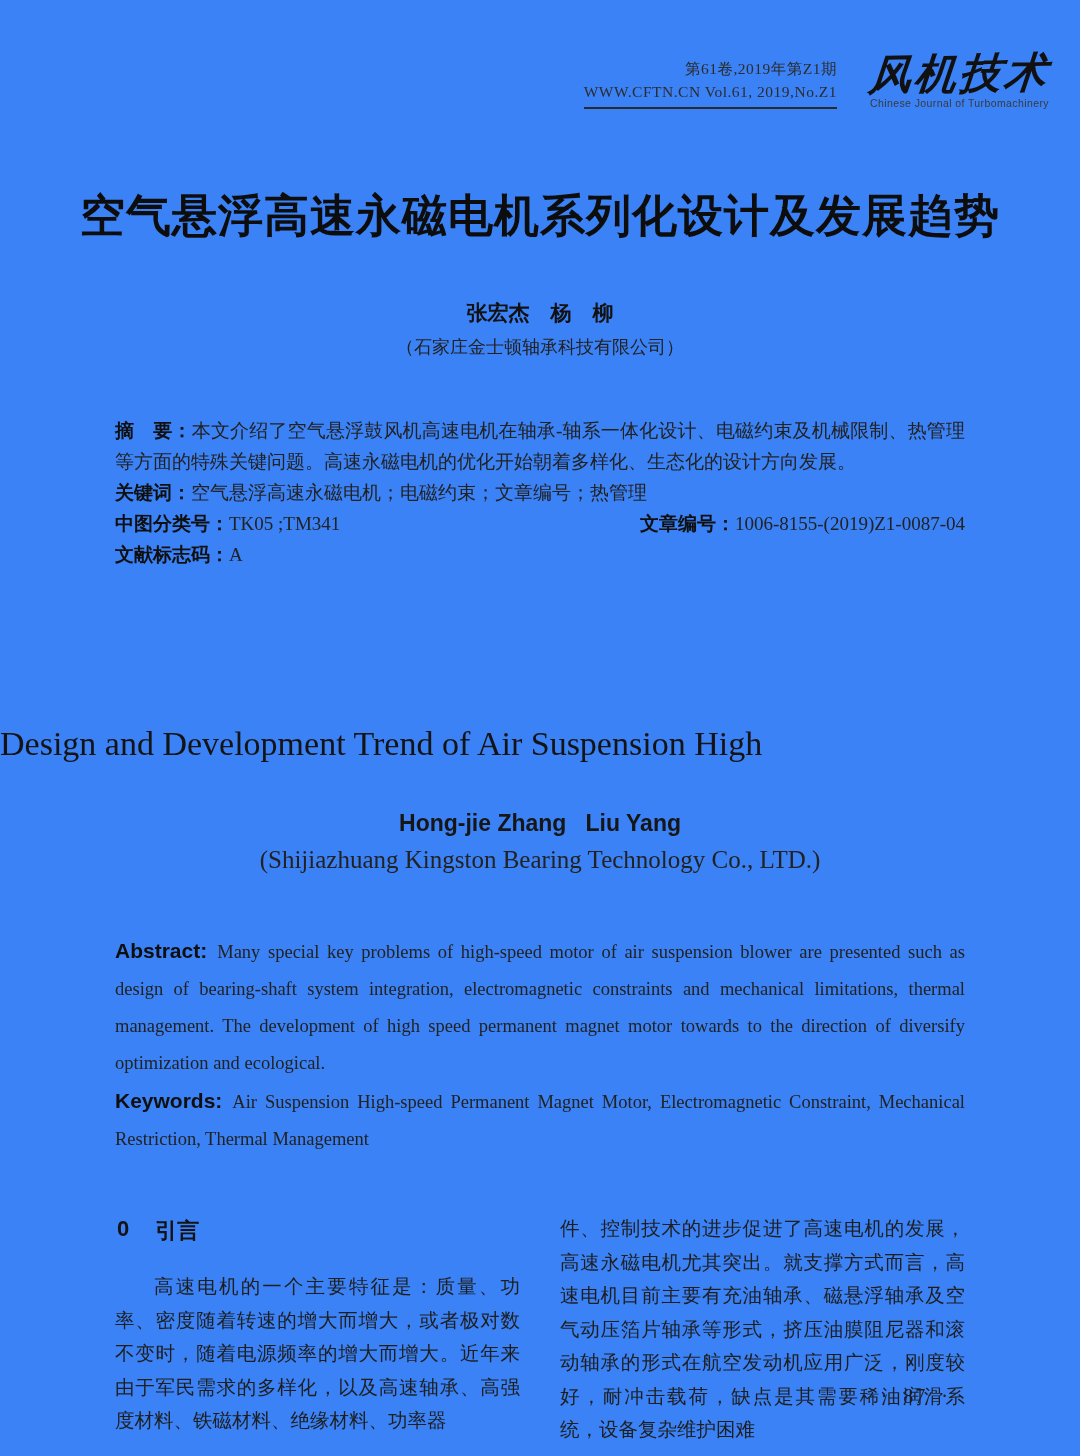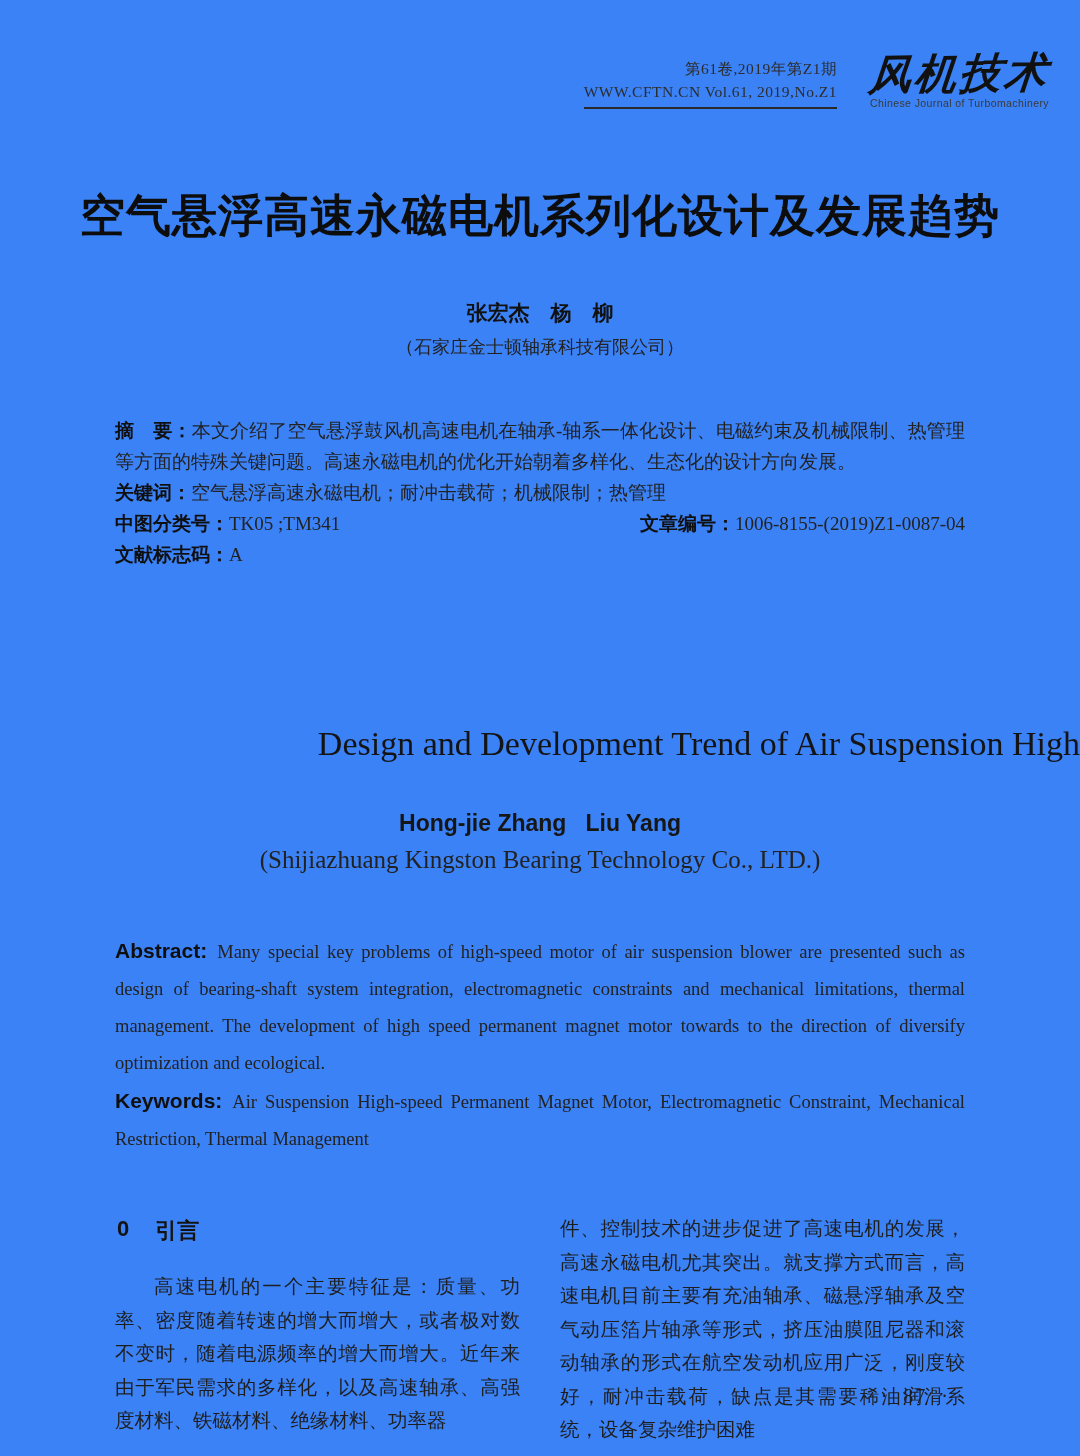--- a/index.html
+++ b/index.html
@@ -89,21 +89,21 @@
     font-family:"Liberation Sans", sans-serif;
     font-weight:bold;
     color:#0f0f0f;
   }
   .abstract-cn { text-align:justify; }
   .clc-row { display:flex; justify-content:space-between; }
 
   
   .title-en {
     margin-top:146px;
-    text-align:right;
+    text-align:left;
     font-family:"Liberation Serif", serif;
     font-weight:normal;
     font-size:34px;
     line-height:56px;
     color:#141414;
   }
   .authors-en {
     margin-top:38px;
     text-align:center;
     font-family:"Liberation Sans", sans-serif;
@@ -183,21 +183,21 @@
       <div class="logo-subtitle">Chinese Journal of Turbomachinery</div>
     </div>
   </div>
 
   <h1 class="title-cn">空气悬浮高速永磁电机系列化设计及发展趋势</h1>
   <div class="authors-cn">张宏杰　杨　柳</div>
   <div class="affiliation-cn">（石家庄金士顿轴承科技有限公司）</div>
 
   <div class="meta">
     <p class="abstract-cn"><span class="label">摘　要：</span><span>本文介绍了空气悬浮鼓风机高速电机在轴承-轴系一体化设计、电磁约束及机械限制、热管理等方面的特殊关键问题。高速永磁电机的优化开始朝着多样化、生态化的设计方向发展。</span></p>
-    <p class="keywords-cn"><span class="label">关键词：</span><span>空气悬浮高速永磁电机；耐冲击载荷；机械限制；热管理</span></p>
+    <p class="keywords-cn"><span class="label">关键词：</span><span>空气悬浮高速永磁电机；电磁约束；文章编号；热管理</span></p>
     <div class="clc-row">
       <span><span class="label">中图分类号：</span><span>TK05 ;TM341</span></span>
       <span><span class="label">文章编号：</span><span>1006-8155-(2019)Z1-0087-04</span></span>
     </div>
     <div><span class="label">文献标志码：</span><span>A</span></div>
   </div>
 
   <h2 class="title-en"><span>Design and Development Trend of Air Suspension High</span><br></h2>
   <div class="authors-en">Hong-jie Zhang&nbsp;&nbsp; Liu Yang</div>
   <div class="affiliation-en">(Shijiazhuang Kingston Bearing Technology Co., LTD.)</div>

